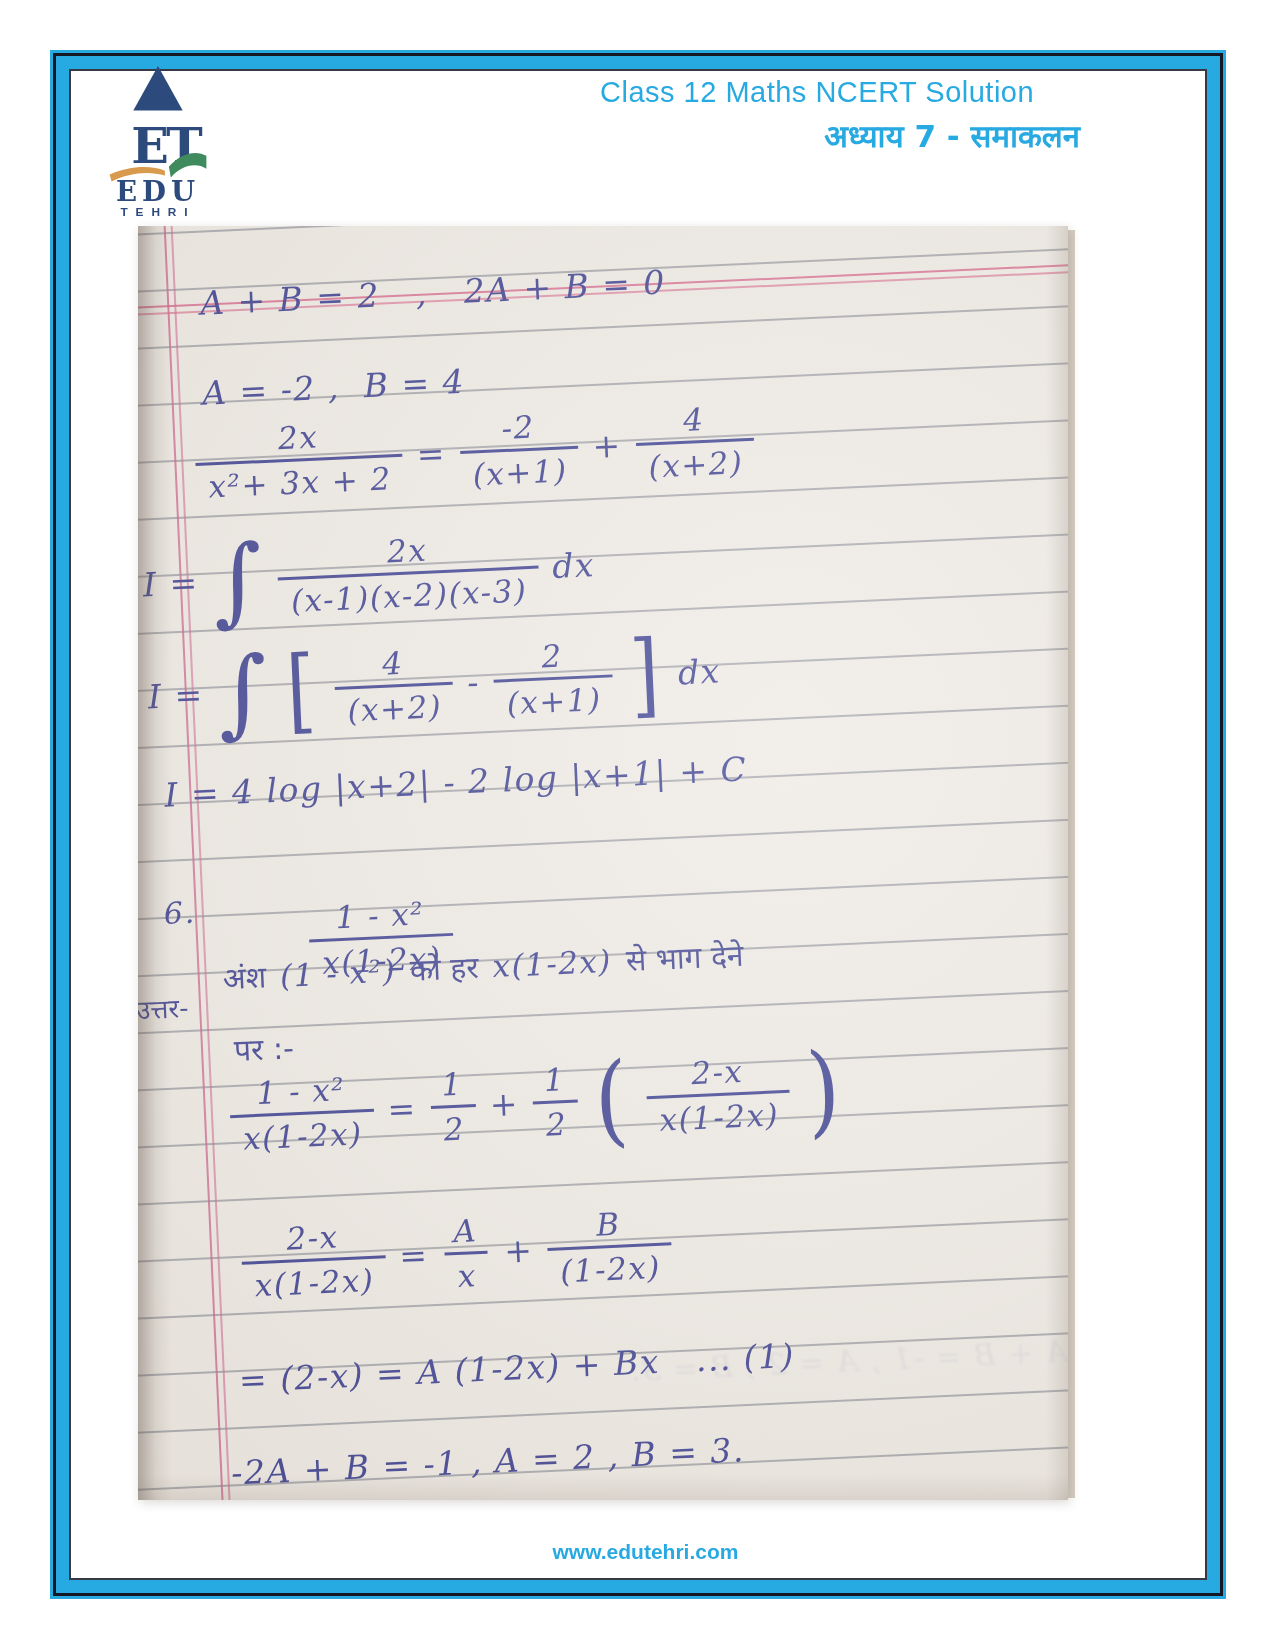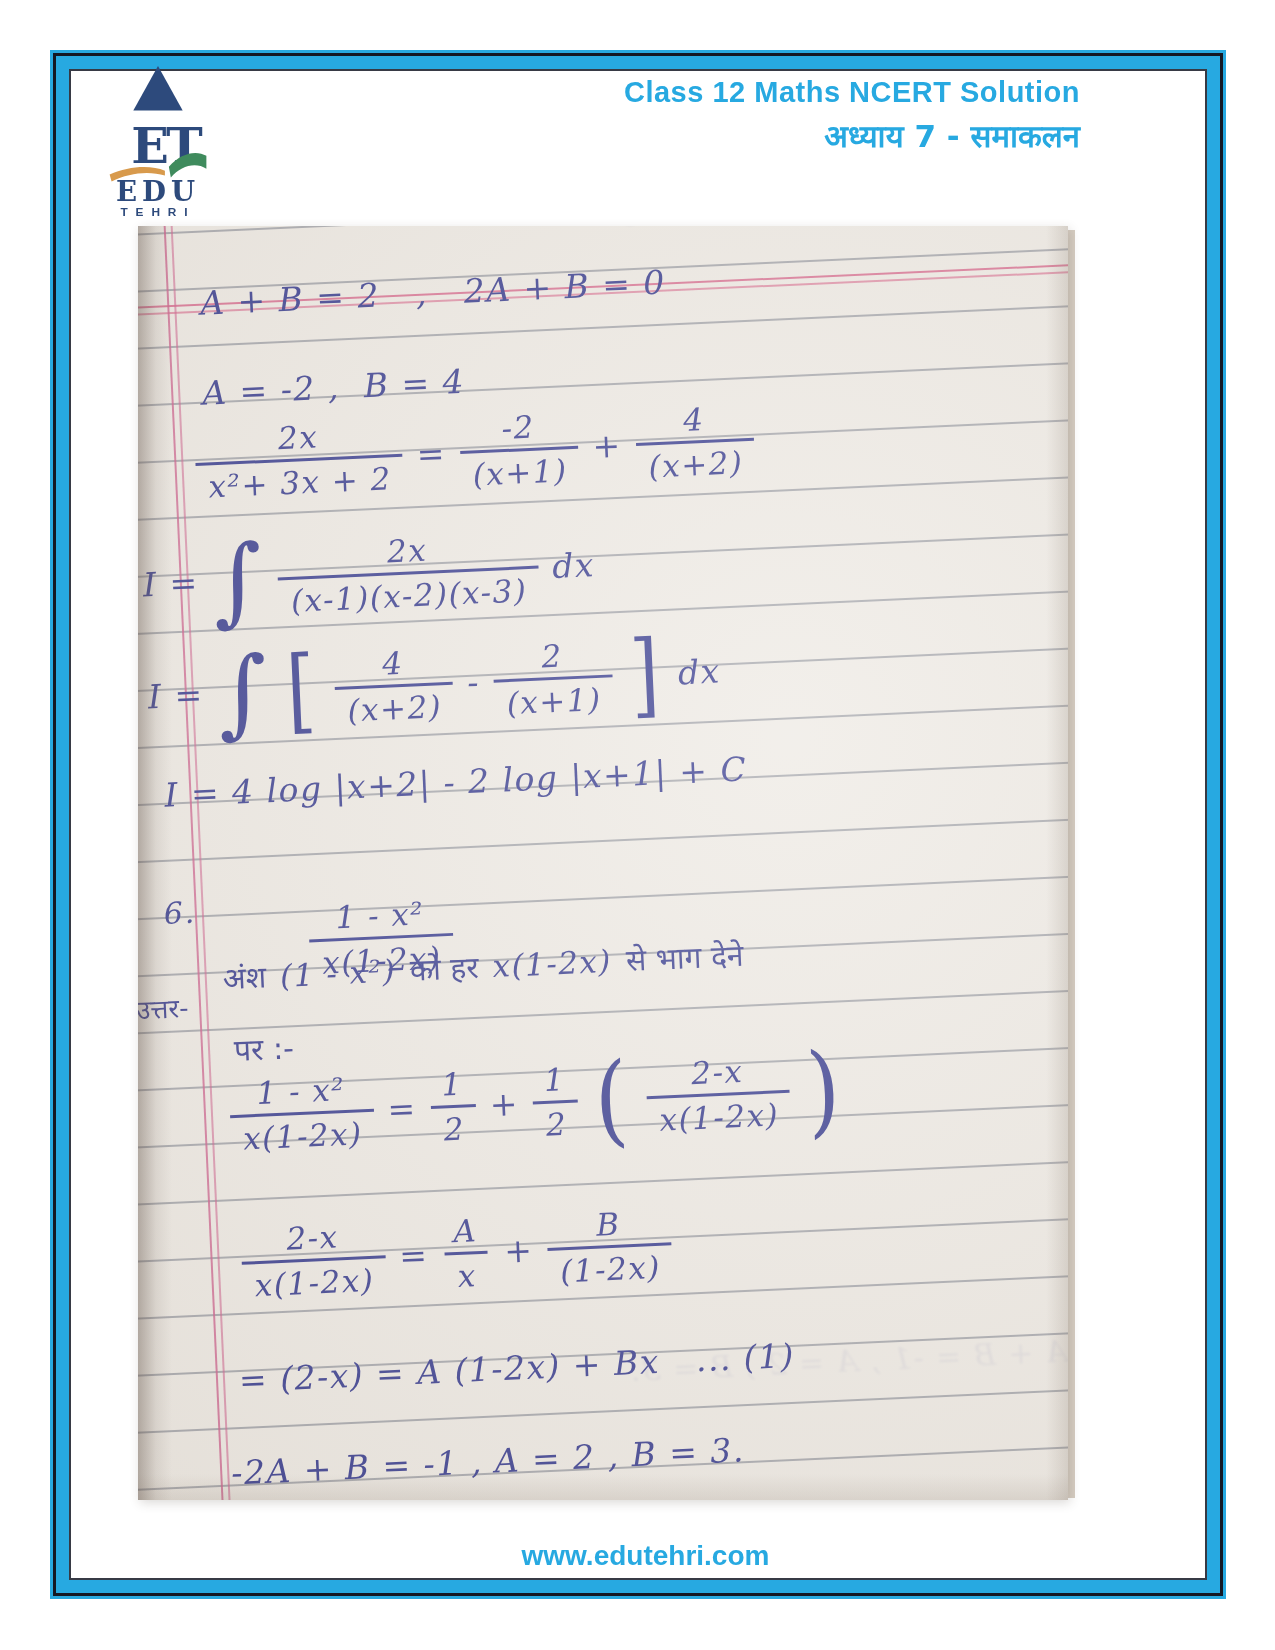--- a/index.html
+++ b/index.html
@@ -8,22 +8,22 @@
     background:#ffffff;font-family:"Liberation Sans",sans-serif;
   }
   
   .frame{position:absolute;left:50px;top:50px;width:1176px;height:1549px;box-sizing:border-box;border:3px solid #27a9e1;}
   .frame .f2{width:100%;height:100%;box-sizing:border-box;border:3px solid #141824;}
   .frame .f3{width:100%;height:100%;box-sizing:border-box;border:13px solid #27a9e1;}
   .frame .f4{width:100%;height:100%;box-sizing:border-box;border:2px solid rgba(20,24,36,.85);}
 
   
   .logo{position:absolute;left:90px;top:64px;width:136px;height:156px;}
-  .hdr-title{position:absolute;left:600px;top:76px;width:480px;text-align:right;
-    font-size:29px;font-weight:bold;color:#27a9e1;letter-spacing:.5px;}
+  .hdr-title{position:absolute;left:600px;top:76px;width:480px;text-align:left;
+    font-size:29px;font-weight:normal;color:#27a9e1;letter-spacing:.5px;}
   .hdr-sub{position:absolute;left:600px;top:114px;width:480px;text-align:right;
     font-size:31px;font-weight:bold;color:#27a9e1;font-family:"DejaVu Sans","Liberation Sans",sans-serif;}
 
   
   .page{position:absolute;left:138px;top:226px;width:930px;height:1274px;background:#eeeae4;overflow:hidden;
     box-shadow:2px 3px 10px rgba(60,50,40,.18);}
   .page-edge{position:absolute;left:1066px;top:230px;width:9px;height:1268px;background:#d6cdc2;}
   .page::before{content:"";position:absolute;inset:0;z-index:3;pointer-events:none;
     background:
       linear-gradient(90deg,rgba(95,80,70,.40),rgba(95,80,70,.10) 18px,rgba(95,80,70,0) 34px),
@@ -46,21 +46,21 @@
   .frac .num{padding:0 12px 3px;}
   .frac .den{border-top:3px solid currentColor;padding:3px 12px 0;}
   .int{font-size:96px;line-height:.85;font-weight:normal;}
   .brk{font-size:92px;line-height:.8;font-style:normal;font-weight:100;transform:scaleX(.8);}
   .par{font-size:100px;line-height:.8;font-style:normal;font-weight:100;transform:scaleX(.85);}
   .dev{font-family:"DejaVu Sans","Liberation Sans",sans-serif;font-style:normal;font-size:30px;letter-spacing:0;}
   .ghost{opacity:.07;transform:scaleX(-1);filter:blur(1px);}
 
   
   .footer{position:absolute;left:16px;right:0;top:1540px;text-align:center;
-    font-size:28px;font-weight:bold;color:#27a9e1;}
+    font-size:21px;font-weight:bold;color:#27a9e1;}
 </style>
 </head>
 <body>
 
 <div class="frame">
   <div class="f2">
     <div class="f3">
       <div class="f4"></div>
     </div>
   </div>

